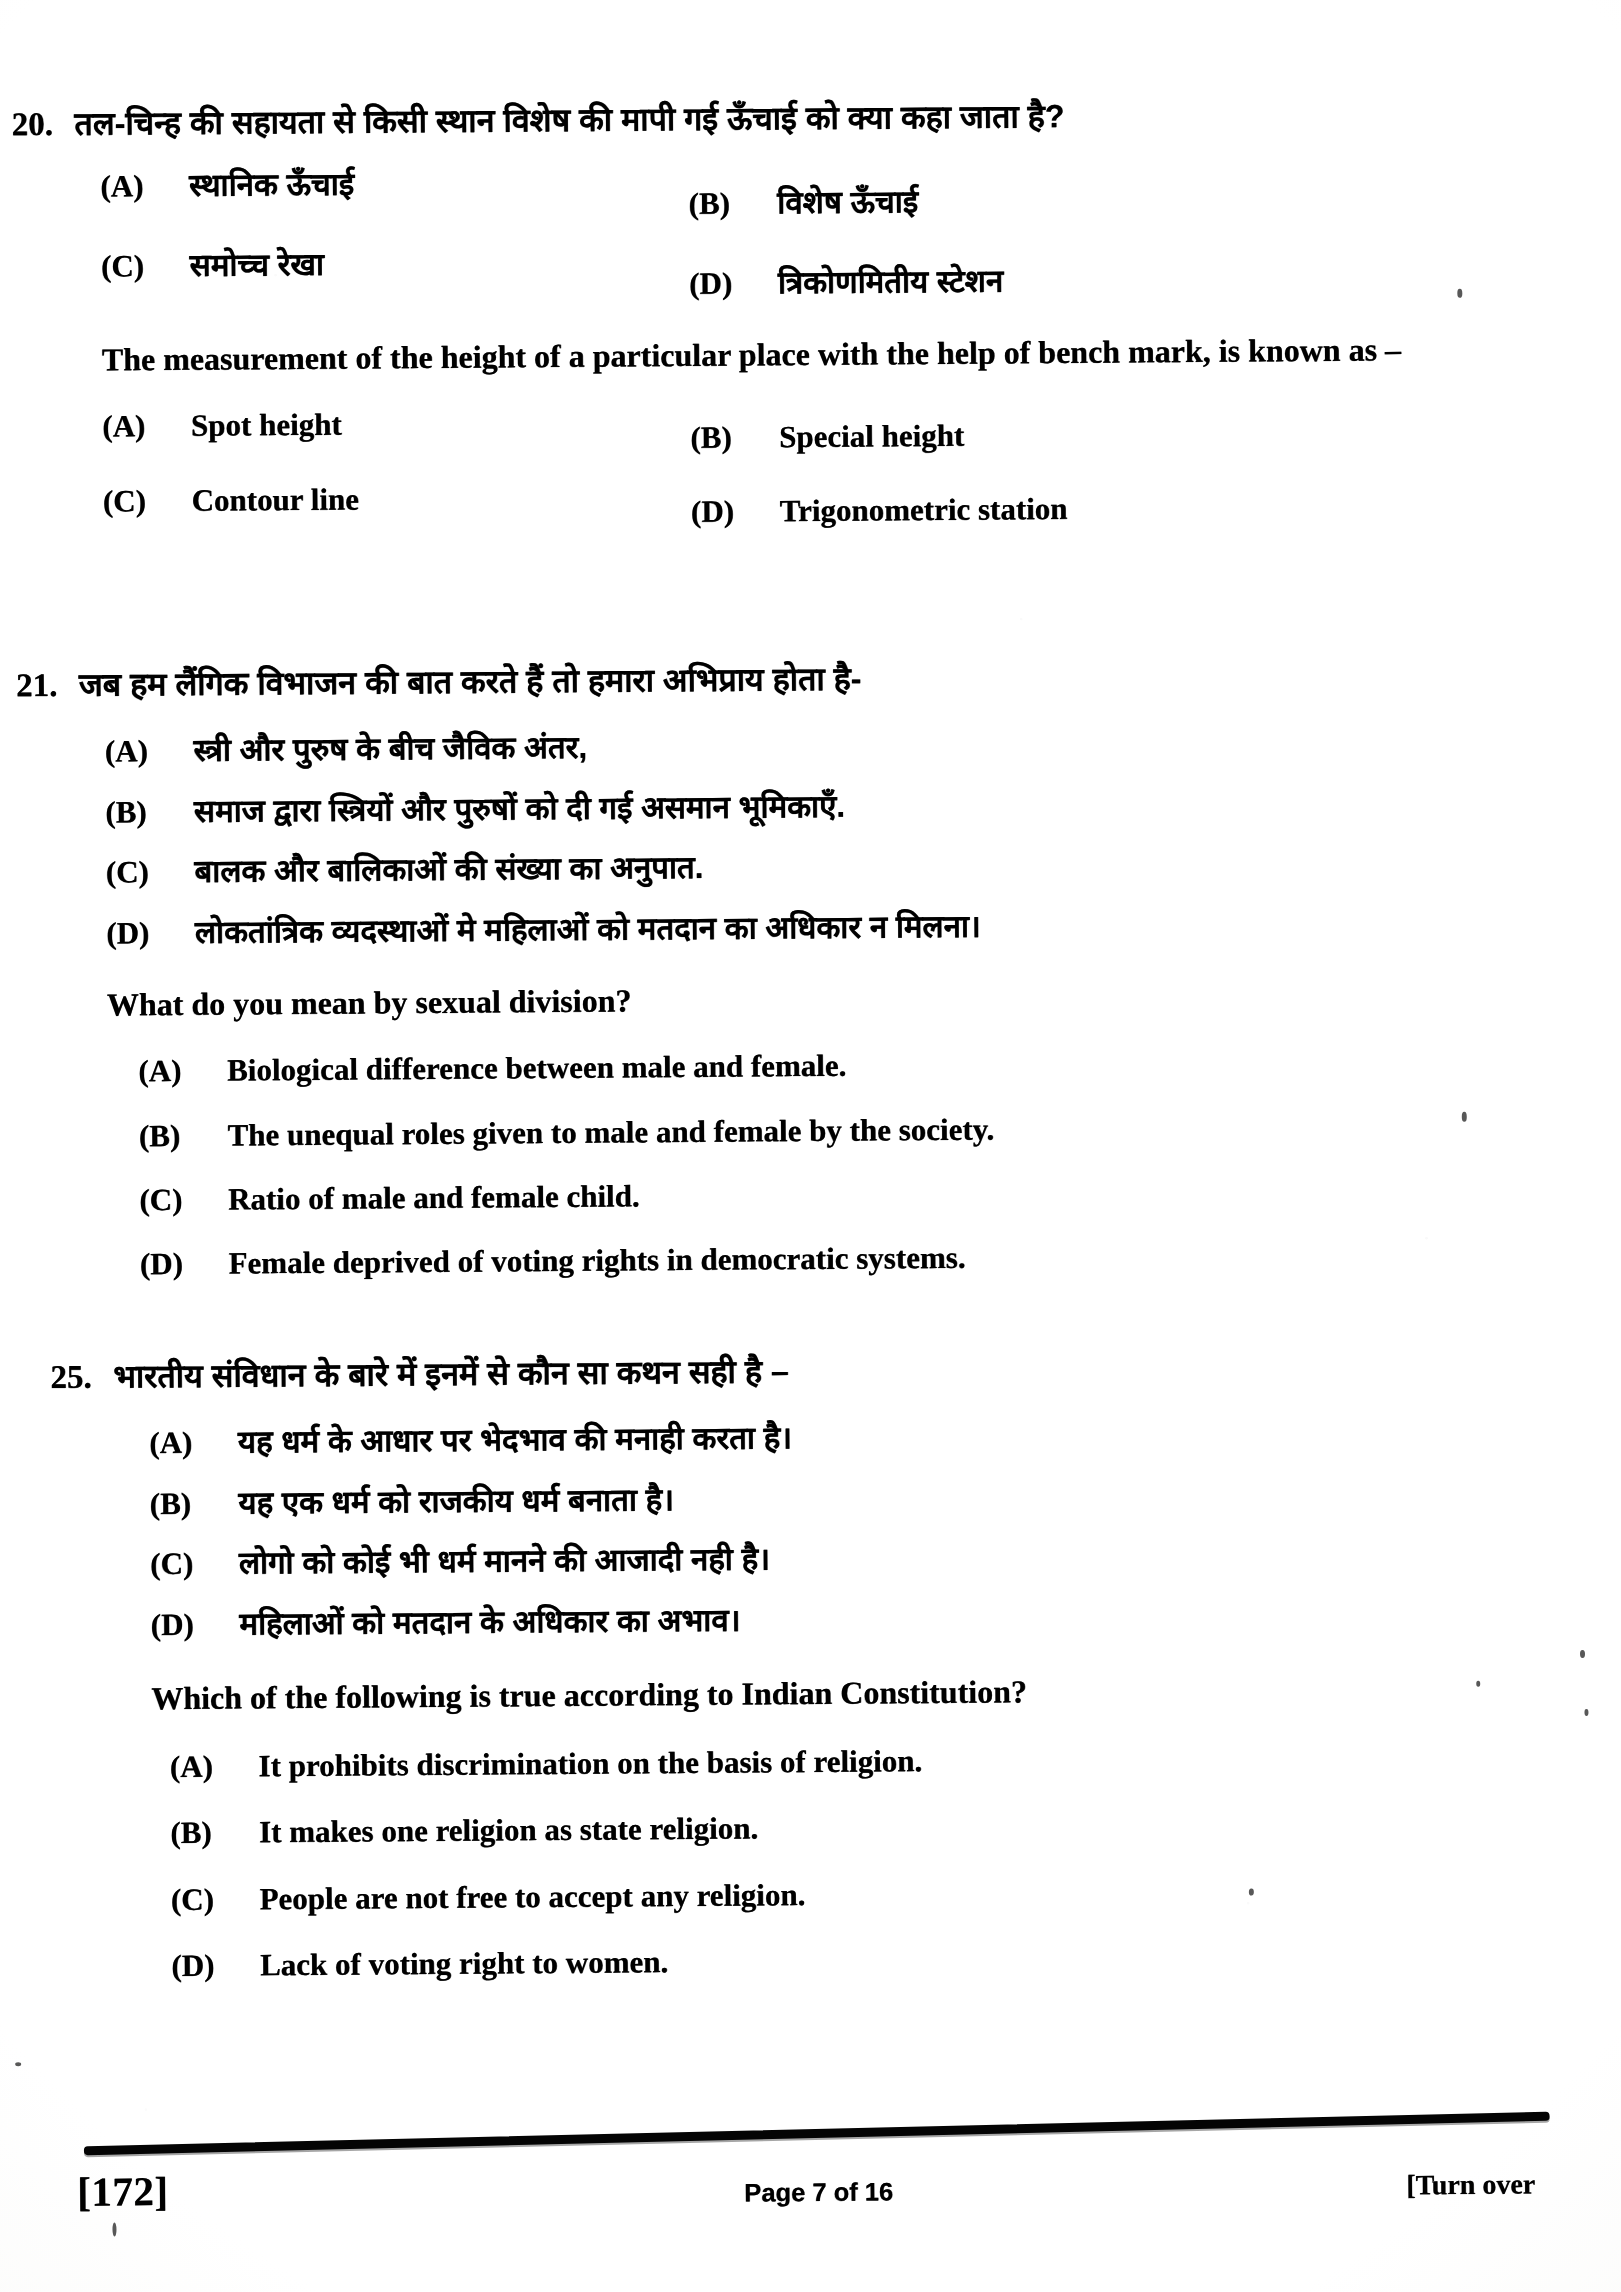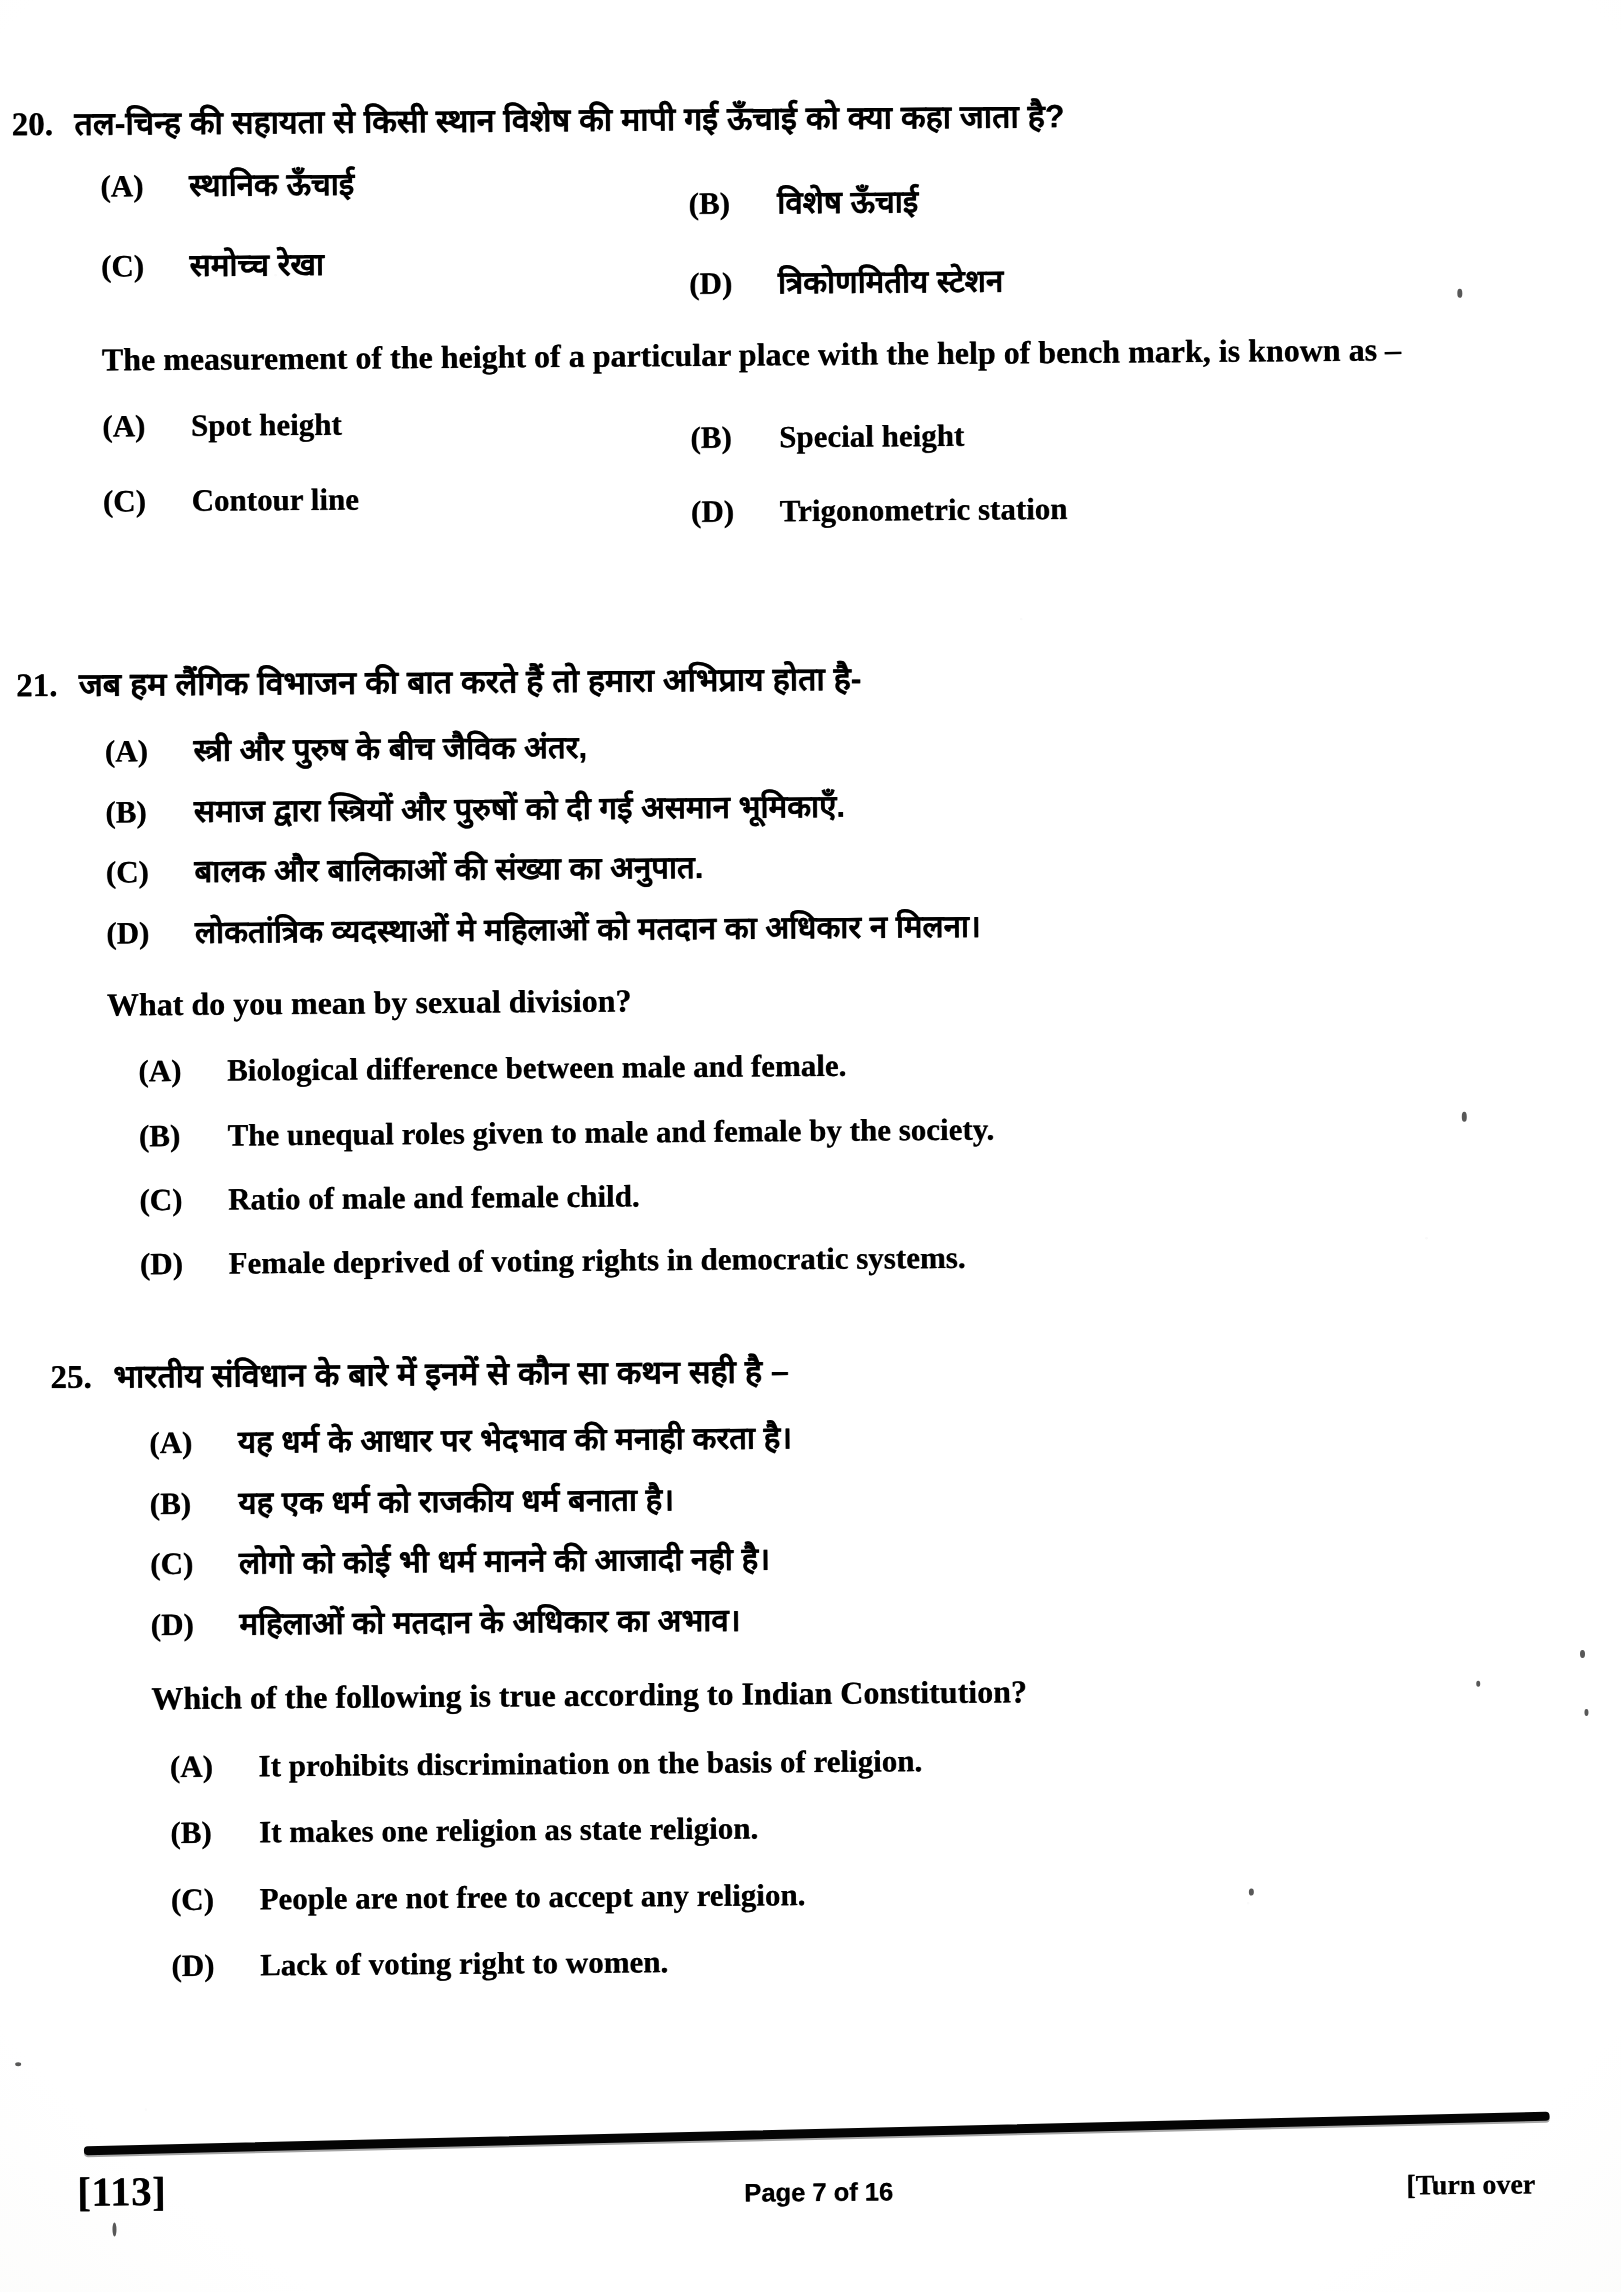--- a/index.html
+++ b/index.html
@@ -326,21 +326,21 @@
           <div class="opt-row eng">
             <span class="opt-label">(D)</span>
             <span class="opt-text">Lack of voting right to women.</span>
           </div>
         </div>
       </div>
 
       <div class="footer-rule"></div>
 
       <div class="footer">
-        <div class="footer-left">[113]</div>
+        <div class="footer-left">[172]</div>
         <div class="footer-center">Page 7 of 16</div>
         <div class="footer-right">[Turn over</div>
       </div>
 
       <span class="speck" style="left:1464px; top:294px; width:4.9px; height:8.8px;"></span>
       <span class="speck" style="left:1462px; top:1117px; width:4.9px; height:9.8px;"></span>
       <span class="speck" style="left:1576px; top:1656px; width:4.9px; height:7.8px;"></span>
       <span class="speck" style="left:1580px; top:1715px; width:3.9px; height:6.9px;"></span>
       <span class="speck" style="left:1243px; top:1892px; width:4.9px; height:6.9px;"></span>
       <span class="speck" style="left:1472px; top:1686px; width:3.9px; height:5.9px;"></span>

